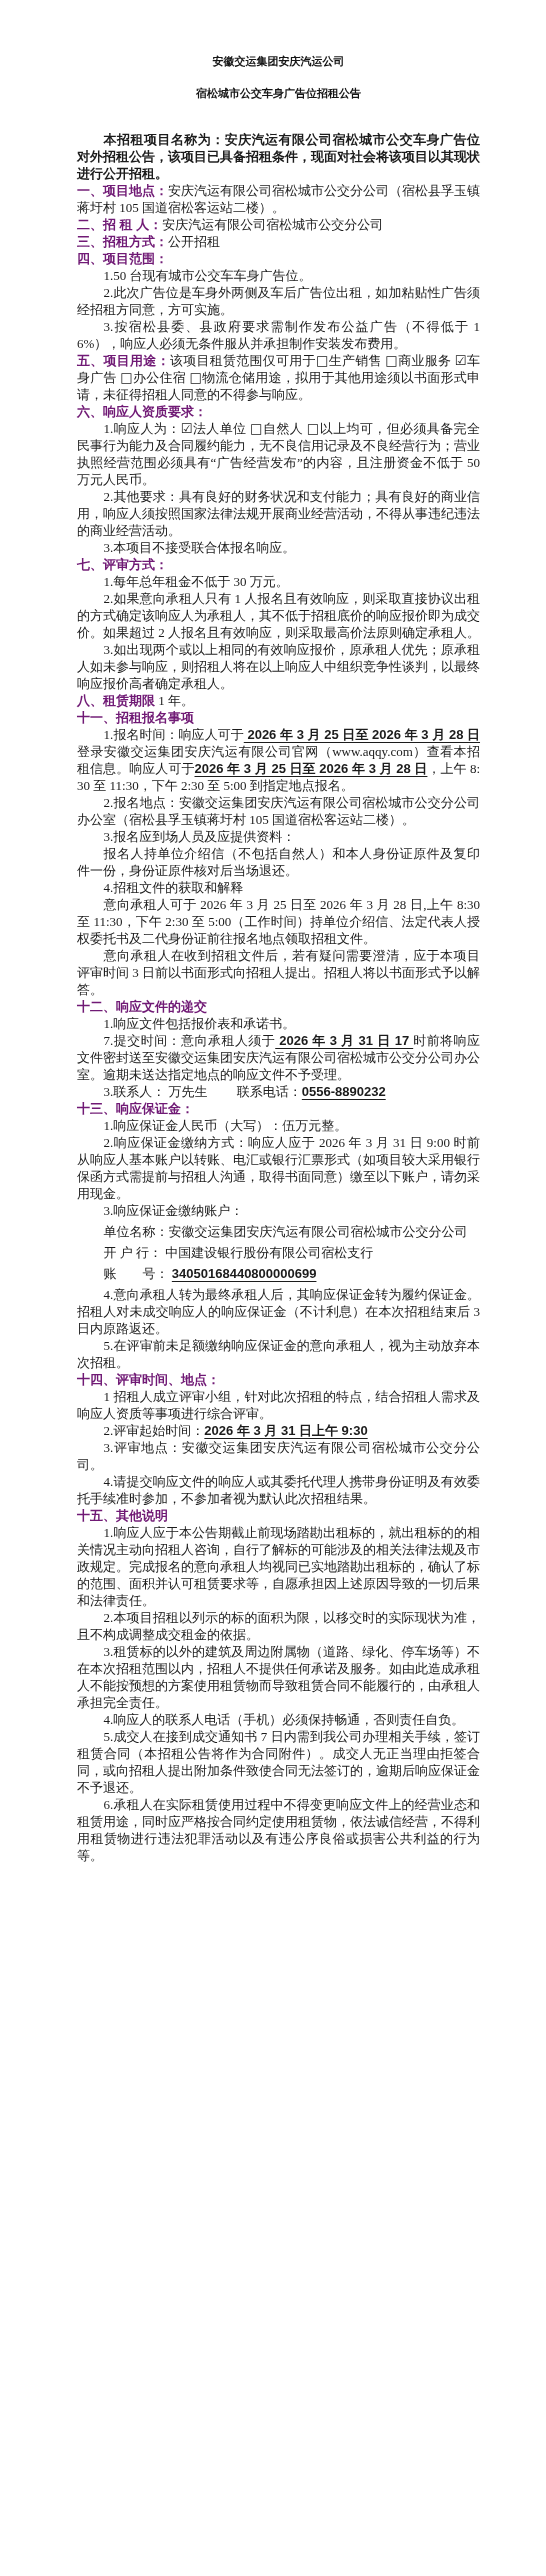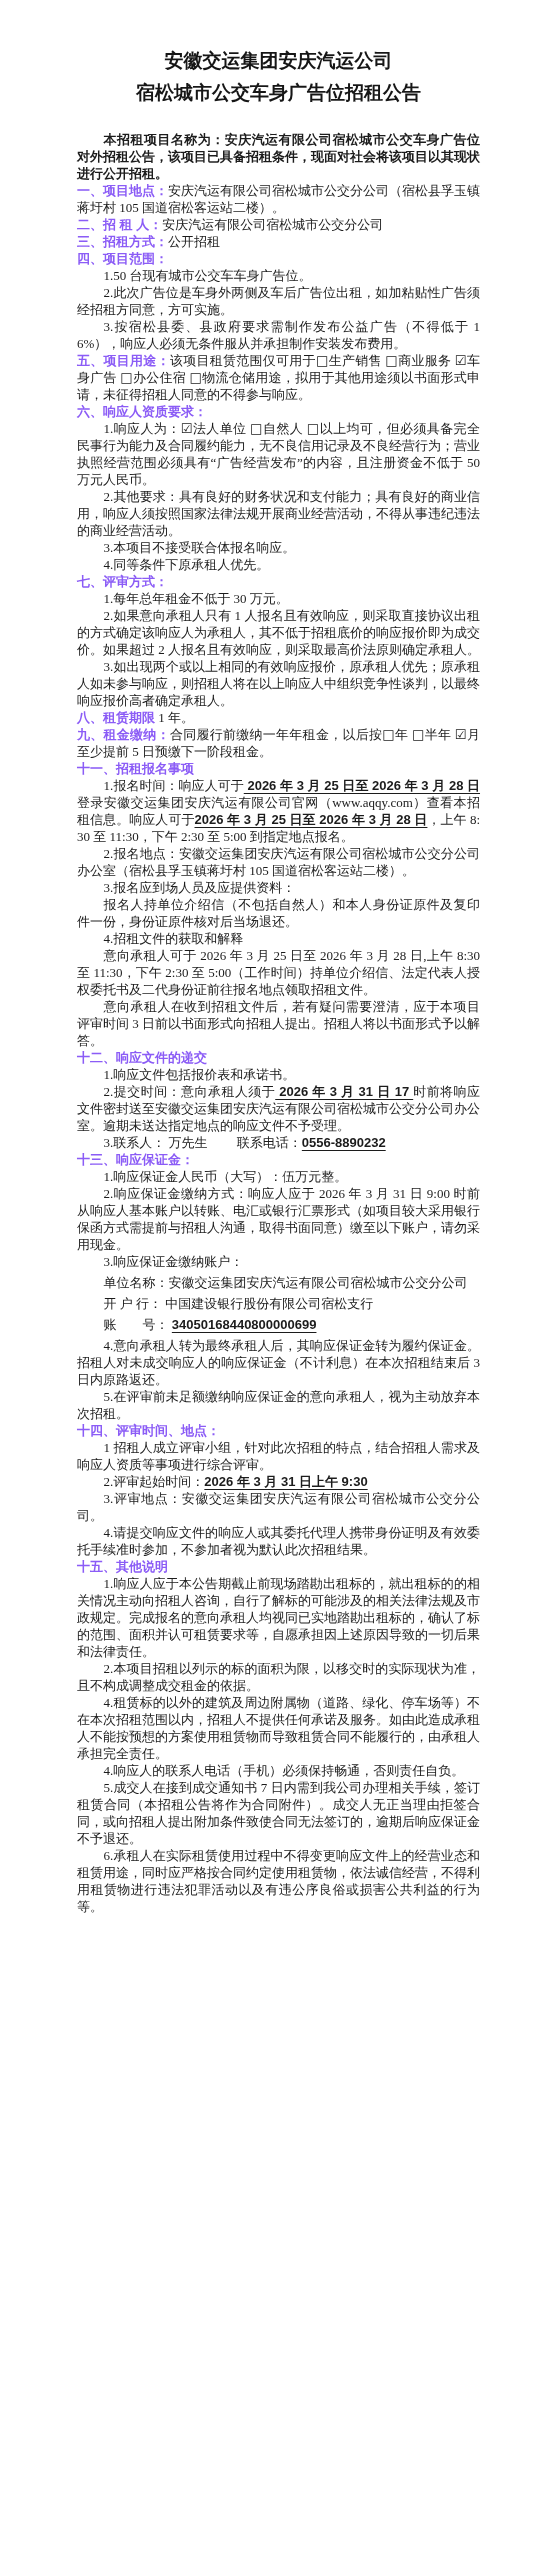--- a/index.html
+++ b/index.html
@@ -11,32 +11,32 @@
     color:#1c1c1c;
     font-family:"Liberation Serif","DejaVu Serif",serif;
     overflow:hidden;
     box-sizing:border-box;
   }
   .inner{padding:36px 67px 0 77px;}
   .titlewrap{padding-top:9.4px;padding-bottom:22px;}
   .title{
     margin:0;text-align:center;
     font-family:"Liberation Sans","DejaVu Sans",sans-serif;
-    font-weight:bold;font-size:19px;line-height:32px;color:#161616;
+    font-weight:bold;font-size:11px;line-height:32px;color:#161616;
   }
   .blk{
     margin:0;
     font-size:13px;line-height:17px;
     text-align:justify;
     text-indent:26.6px;
     word-break:break-all;
   }
   .blk.h{text-indent:0;}
   .blk.acct{margin:3.9px 0;}
-  .r-h{font-family:"Liberation Sans","DejaVu Sans",sans-serif;font-weight:bold;color:#8b5cf6;}
+  .r-h{font-family:"Liberation Sans","DejaVu Sans",sans-serif;font-weight:bold;color:#701a75;}
   .r-b{font-weight:bold;}
   .r-u{text-underline-offset:3.1px;}
   .r-bu{
     font-weight:bold;text-decoration:underline;text-underline-offset:3.1px;
     font-family:"Liberation Sans","DejaVu Sans",sans-serif;
   }
   .r-cb{font-family:"DejaVu Sans",sans-serif;font-size:13.3px;}
 </style>
 </head>
 <body>
@@ -54,57 +54,55 @@
         <p class="blk h"><span class="r-h">三、招租方式：</span><span>公开招租</span></p>
         <p class="blk h"><span class="r-h">四、项目范围：</span></p>
         <p class="blk p"><span>1.50 台现有城市公交车车身广告位。</span></p>
         <p class="blk p"><span>2.此次广告位是车身外两侧及车后广告位出租，如加粘贴性广告须经招租方同意，方可实施。</span></p>
         <p class="blk p"><span>3.按宿松县委、县政府要求需制作发布公益广告（不得低于 16%），响应人必须无条件服从并承担制作安装发布费用。</span></p>
         <p class="blk h"><span class="r-h">五、项目用途：</span><span>该项目租赁范围仅可用于</span><span class="r-cb">□</span><span>生产销售 </span><span class="r-cb">□</span><span>商业服务 </span><span class="r-cb">☑</span><span>车身广告 </span><span class="r-cb">□</span><span>办公住宿 </span><span class="r-cb">□</span><span>物流仓储用途，拟用于其他用途须以书面形式申请，未征得招租人同意的不得参与响应。</span></p>
         <p class="blk h"><span class="r-h">六、响应人资质要求：</span></p>
         <p class="blk p"><span>1.响应人为：</span><span class="r-cb">☑</span><span>法人单位 </span><span class="r-cb">□</span><span>自然人 </span><span class="r-cb">□</span><span>以上均可，但必须具备完全民事行为能力及合同履约能力，无不良信用记录及不良经营行为；营业执照经营范围必须具有“广告经营发布”的内容，且注册资金不低于 50 万元人民币。</span></p>
         <p class="blk p"><span>2.其他要求：具有良好的财务状况和支付能力；具有良好的商业信用，响应人须按照国家法律法规开展商业经营活动，不得从事违纪违法的商业经营活动。</span></p>
         <p class="blk p"><span>3.本项目不接受联合体报名响应。</span></p>
-        <p class="blk p"><span>4.同等条件下原承租人优先。</span></p>
         <p class="blk h"><span class="r-h">七、评审方式：</span></p>
         <p class="blk p"><span>1.每年总年租金不低于 30 万元。</span></p>
         <p class="blk p"><span>2.如果意向承租人只有 1 人报名且有效响应，则采取直接协议出租的方式确定该响应人为承租人，其不低于招租底价的响应报价即为成交价。如果超过 2 人报名且有效响应，则采取最高价法原则确定承租人。</span></p>
         <p class="blk p"><span>3.如出现两个或以上相同的有效响应报价，原承租人优先；原承租人如未参与响应，则招租人将在以上响应人中组织竞争性谈判，以最终响应报价高者确定承租人。</span></p>
         <p class="blk h"><span class="r-h">八、租赁期限</span><span class="r-u"> 1 年</span><span>。</span></p>
-        <p class="blk h"><span class="r-h">九、租金缴纳：</span><span>合同履行前缴纳一年年租金，以后按</span><span class="r-cb">□</span><span>年 </span><span class="r-cb">□</span><span>半年 </span><span class="r-cb">☑</span><span>月至少提前</span><span class="r-u"> 5 </span><span>日预缴下一阶段租金。</span></p>
         <p class="blk h"><span class="r-h">十一、招租报名事项</span></p>
         <p class="blk p"><span>1.报名时间：响应人可于</span><span class="r-bu"> 2026 年 3 月 25 日至 2026 年 3 月 28 日</span><span>登录安徽交运集团安庆汽运有限公司官网（www.aqqy.com）查看本招租信息。响应人可于</span><span class="r-bu">2026 年 3 月 25 日至 2026 年 3 月 28 日</span><span>，上午 8:30 至 11:30，下午 2:30 至 5:00 到指定地点报名。</span></p>
         <p class="blk p"><span>2.报名地点：安徽交运集团安庆汽运有限公司宿松城市公交分公司办公室（宿松县孚玉镇蒋圩村 105 国道宿松客运站二楼）。</span></p>
         <p class="blk p"><span>3.报名应到场人员及应提供资料：</span></p>
         <p class="blk p"><span>报名人持单位介绍信（不包括自然人）和本人身份证原件及复印件一份，身份证原件核对后当场退还。</span></p>
         <p class="blk p"><span>4.招租文件的获取和解释</span></p>
         <p class="blk p"><span>意向承租人可于 2026 年 3 月 25 日至 2026 年 3 月 28 日,上午 8:30 至 11:30，下午 2:30 至 5:00（工作时间）持单位介绍信、法定代表人授权委托书及二代身份证前往报名地点领取招租文件。</span></p>
         <p class="blk p"><span>意向承租人在收到招租文件后，若有疑问需要澄清，应于本项目评审时间 3 日前以书面形式向招租人提出。招租人将以书面形式予以解答。</span></p>
         <p class="blk h"><span class="r-h">十二、响应文件的递交</span></p>
         <p class="blk p"><span>1.响应文件包括报价表和承诺书。</span></p>
-        <p class="blk p"><span>2.提交时间：意向承租人须于</span><span class="r-bu"> 2026 年 3 月 31 日 17 </span><span>时前将响应文件密封送至安徽交运集团安庆汽运有限公司宿松城市公交分公司办公室。逾期未送达指定地点的响应文件不予受理。</span></p>
+        <p class="blk p"><span>7.提交时间：意向承租人须于</span><span class="r-bu"> 2026 年 3 月 31 日 17 </span><span>时前将响应文件密封送至安徽交运集团安庆汽运有限公司宿松城市公交分公司办公室。逾期未送达指定地点的响应文件不予受理。</span></p>
         <p class="blk p"><span>3.联系人：</span><span class="r-u"> 万先生 </span><span>　　联系电话：</span><span class="r-bu">0556-8890232</span></p>
         <p class="blk h"><span class="r-h">十三、响应保证金：</span></p>
         <p class="blk p"><span>1.响应保证金人民币（大写）：</span><span class="r-u">伍万元整</span><span>。</span></p>
         <p class="blk p"><span>2.响应保证金缴纳方式：响应人应于 2026 年 3 月 31 日 9:00 时前从响应人基本账户以转账、电汇或银行汇票形式（如项目较大采用银行保函方式需提前与招租人沟通，取得书面同意）缴至以下账户，请勿采用现金。</span></p>
         <p class="blk p"><span>3.响应保证金缴纳账户：</span></p>
         <p class="blk acct"><span>单位名称：</span><span class="r-u">安徽交运集团安庆汽运有限公司宿松城市公交分公司</span></p>
         <p class="blk acct"><span>开 户 行： </span><span class="r-u">中国建设银行股份有限公司宿松支行</span></p>
         <p class="blk acct"><span>账　　号： </span><span class="r-bu">34050168440800000699</span></p>
         <p class="blk p"><span>4.意向承租人转为最终承租人后，其响应保证金转为履约保证金。招租人对未成交响应人的响应保证金（不计利息）在本次招租结束后 3 日内原路返还。</span></p>
         <p class="blk p"><span>5.在评审前未足额缴纳响应保证金的意向承租人，视为主动放弃本次招租。</span></p>
         <p class="blk h"><span class="r-h">十四、评审时间、地点：</span></p>
         <p class="blk p"><span>1 招租人成立评审小组，针对此次招租的特点，结合招租人需求及响应人资质等事项进行综合评审。</span></p>
         <p class="blk p"><span>2.评审起始时间：</span><span class="r-bu">2026 年 3 月 31 日上午 9:30</span></p>
         <p class="blk p"><span>3.评审地点：</span><span class="r-u">安徽交运集团安庆汽运有限公司宿松城市公交分公司。</span></p>
         <p class="blk p"><span>4.请提交响应文件的响应人或其委托代理人携带身份证明及有效委托手续准时参加，不参加者视为默认此次招租结果。</span></p>
         <p class="blk h"><span class="r-h">十五、其他说明</span></p>
         <p class="blk p"><span>1.响应人应于本公告期截止前现场踏勘出租标的，就出租标的的相关情况主动向招租人咨询，自行了解标的可能涉及的相关法律法规及市政规定。完成报名的意向承租人均视同已实地踏勘出租标的，确认了标的范围、面积并认可租赁要求等，自愿承担因上述原因导致的一切后果和法律责任。</span></p>
         <p class="blk p"><span>2.本项目招租以列示的标的面积为限，以移交时的实际现状为准，且不构成调整成交租金的依据。</span></p>
-        <p class="blk p"><span>4.租赁标的以外的建筑及周边附属物（道路、绿化、停车场等）不在本次招租范围以内，招租人不提供任何承诺及服务。如由此造成承租人不能按预想的方案使用租赁物而导致租赁合同不能履行的，由承租人承担完全责任。</span></p>
+        <p class="blk p"><span>3.租赁标的以外的建筑及周边附属物（道路、绿化、停车场等）不在本次招租范围以内，招租人不提供任何承诺及服务。如由此造成承租人不能按预想的方案使用租赁物而导致租赁合同不能履行的，由承租人承担完全责任。</span></p>
         <p class="blk p"><span>4.响应人的联系人电话（手机）必须保持畅通，否则责任自负。</span></p>
         <p class="blk p"><span>5.成交人在接到成交通知书 7 日内需到我公司办理相关手续，签订租赁合同（本招租公告将作为合同附件）。成交人无正当理由拒签合同，或向招租人提出附加条件致使合同无法签订的，逾期后响应保证金不予退还。</span></p>
         <p class="blk p"><span>6.承租人在实际租赁使用过程中不得变更响应文件上的经营业态和租赁用途，同时应严格按合同约定使用租赁物，依法诚信经营，不得利用租赁物进行违法犯罪活动以及有违公序良俗或损害公共利益的行为等。</span></p>
       </div>
 
   </div>
 </div>
 
 
 </body></html>

